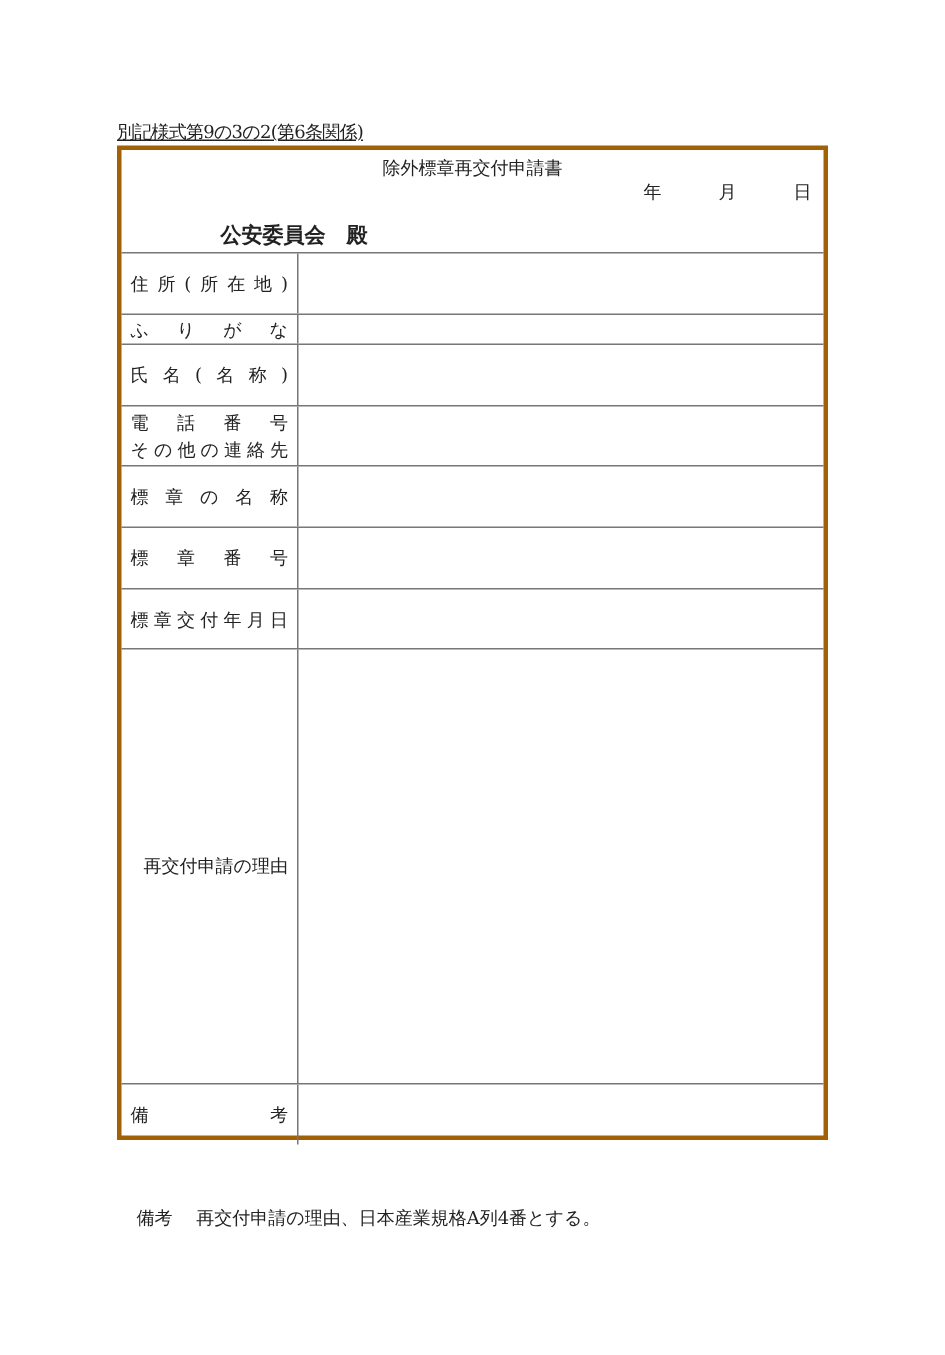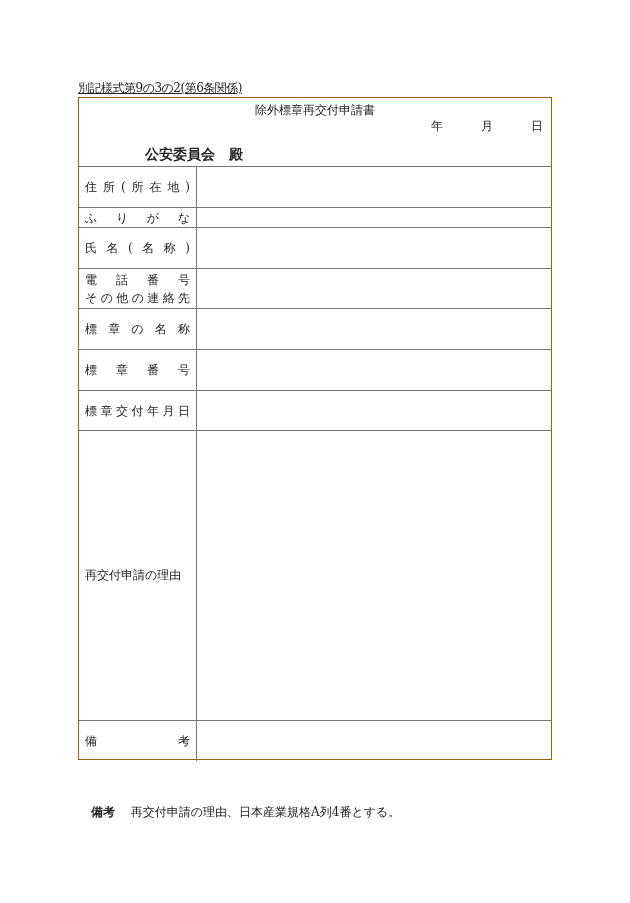--- a/index.html
+++ b/index.html
@@ -8,21 +8,21 @@
       font-family: "DejaVu Serif", "Liberation Serif", serif;
       color: #222;
     }
     .caption {
       position: absolute; left: 78px; top: 80px;
       font-size: 12px; letter-spacing: -0.5px; text-decoration: underline;
     }
     .form {
       position: absolute; left: 78px; top: 97px;
       width: 474px; height: 663px;
-      border: 1px solid #a16207; box-sizing: border-box;
+      border: 3px solid #a16207; box-sizing: border-box;
     }
     .header-cell {
       position: absolute; left: 0; top: 0; width: 100%; height: 69px;
       border-bottom: 1px solid #777; box-sizing: border-box;
     }
     .form-title {
       position: absolute; left: 0; width: 100%; top: 4px;
       text-align: center; font-size: 12px;
     }
     .date {
@@ -40,26 +40,26 @@
       border-bottom: 1px solid #777; box-sizing: border-box;
       display: flex;
     }
     .row.last { border-bottom: none; }
     .label {
       width: 118px; border-right: 1px solid #777; box-sizing: border-box;
       height: 100%; display: flex; flex-direction: column; justify-content: center;
       font-size: 12px; padding: 0 6px;
     }
     .label .line { display: flex; justify-content: space-between; line-height: 18px; }
-    .label.center { align-items: flex-start; }
+    .label.center { align-items: flex-end; }
     .value { flex: 1; height: 100%; }
     .note {
       position: absolute; left: 91px; top: 804px; font-size: 12px;
     }
-    .note .k { margin-right: 12px; font-weight: bold; }
+    .note .k { margin-right: 12px; }
   </style>
 </head>
 <body>
 
 <div class="caption">別記様式第9の3の2(第6条関係)</div>
 
 <div class="form">
   <div class="header-cell">
     <div class="form-title">除外標章再交付申請書</div>
     <div class="date">

